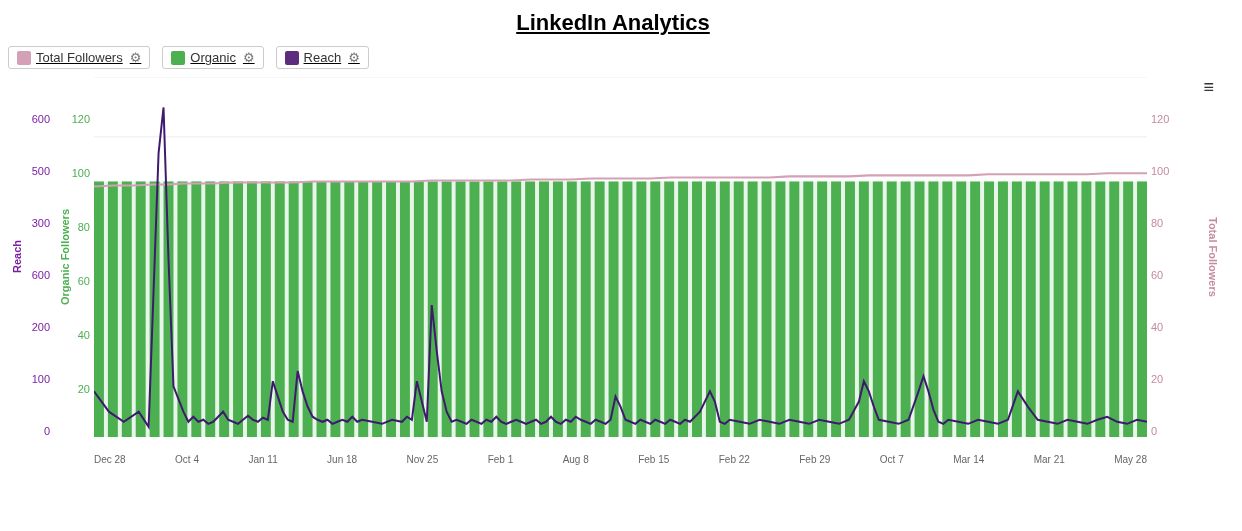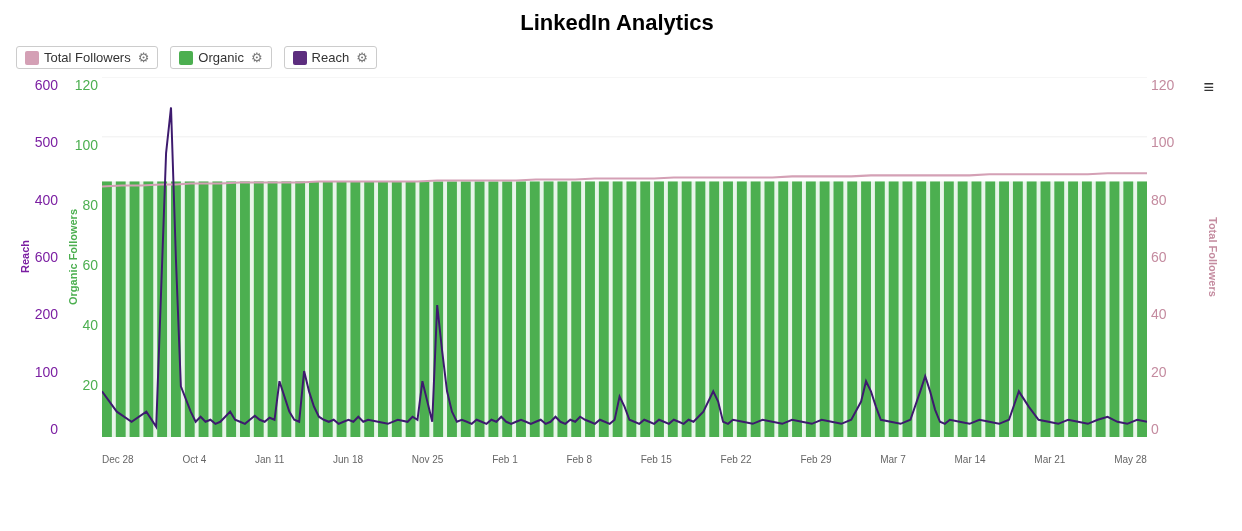--- a/index.html
+++ b/index.html
@@ -7,21 +7,22 @@
       font-family: Arial, sans-serif;
       background: #fff;
       width: 1242px;
       height: 531px;
       overflow: hidden;
     }
     .page-container {
       width: 1242px;
       height: 531px;
       position: relative;
-      padding: 10px 20px 10px 12px;
+      padding: 10px 20px 10px 4px;
+      text-decoration: underline;
     }
     .page-title {
       text-align: center;
       font-size: 22px;
       font-weight: bold;
       margin-bottom: 10px;
       color: #000;
     }
     .legend-bar {
       display: flex;
@@ -89,22 +90,23 @@
       top: 0;
       bottom: 30px;
       width: 40px;
       display: flex;
       flex-direction: column;
       justify-content: space-between;
       align-items: flex-start;
       padding-left: 4px;
     }
     .y-label {
-      font-size: 14px;
+      font-size: 11px;
       color: #666;
+      margin-top: 36px;
     }
     .y-label-reach { color: #7b1fa2; }
     .y-label-organic { color: #4caf50; }
     .y-label-followers { color: #c48b9f; }
     .chart-inner {
       position: absolute;
       left: 90px;
       right: 75px;
       top: 0;
       bottom: 30px;
@@ -175,21 +177,21 @@
       <span style="writing-mode:vertical-rl;transform:rotate(180deg);font-size:11px;color:#4caf50;font-weight:bold;">Organic Followers</span>
     </div>
 
     <div style="position:absolute;right:0px;top:0;bottom:30px;width:18px;display:flex;align-items:center;justify-content:center;">
       <span style="writing-mode:vertical-rl;font-size:11px;color:#c48b9f;font-weight:bold;">Total Followers</span>
     </div>
 
     <div class="y-axis-left-reach">
       <span class="y-label y-label-reach">600</span>
       <span class="y-label y-label-reach">500</span>
-      <span class="y-label y-label-reach">400</span>
+      <span class="y-label y-label-reach">300</span>
       <span class="y-label y-label-reach">600</span>
       <span class="y-label y-label-reach">200</span>
       <span class="y-label y-label-reach">100</span>
       <span class="y-label y-label-reach">0</span>
     </div>
 
     <div class="y-axis-left-organic">
       <span class="y-label y-label-organic">120</span>
       <span class="y-label y-label-organic">100</span>
       <span class="y-label y-label-organic">80</span>
@@ -452,23 +454,23 @@
       </svg>
     </div>
 
     <div class="x-axis">
       <span class="x-label">Dec 28</span>
       <span class="x-label">Oct 4</span>
       <span class="x-label">Jan 11</span>
       <span class="x-label">Jun 18</span>
       <span class="x-label">Nov 25</span>
       <span class="x-label">Feb 1</span>
-      <span class="x-label">Feb 8</span>
+      <span class="x-label">Aug 8</span>
       <span class="x-label">Feb 15</span>
       <span class="x-label">Feb 22</span>
       <span class="x-label">Feb 29</span>
-      <span class="x-label">Mar 7</span>
+      <span class="x-label">Oct 7</span>
       <span class="x-label">Mar 14</span>
       <span class="x-label">Mar 21</span>
       <span class="x-label">May 28</span>
     </div>
   </div>
 </div>
 
 </body></html>

